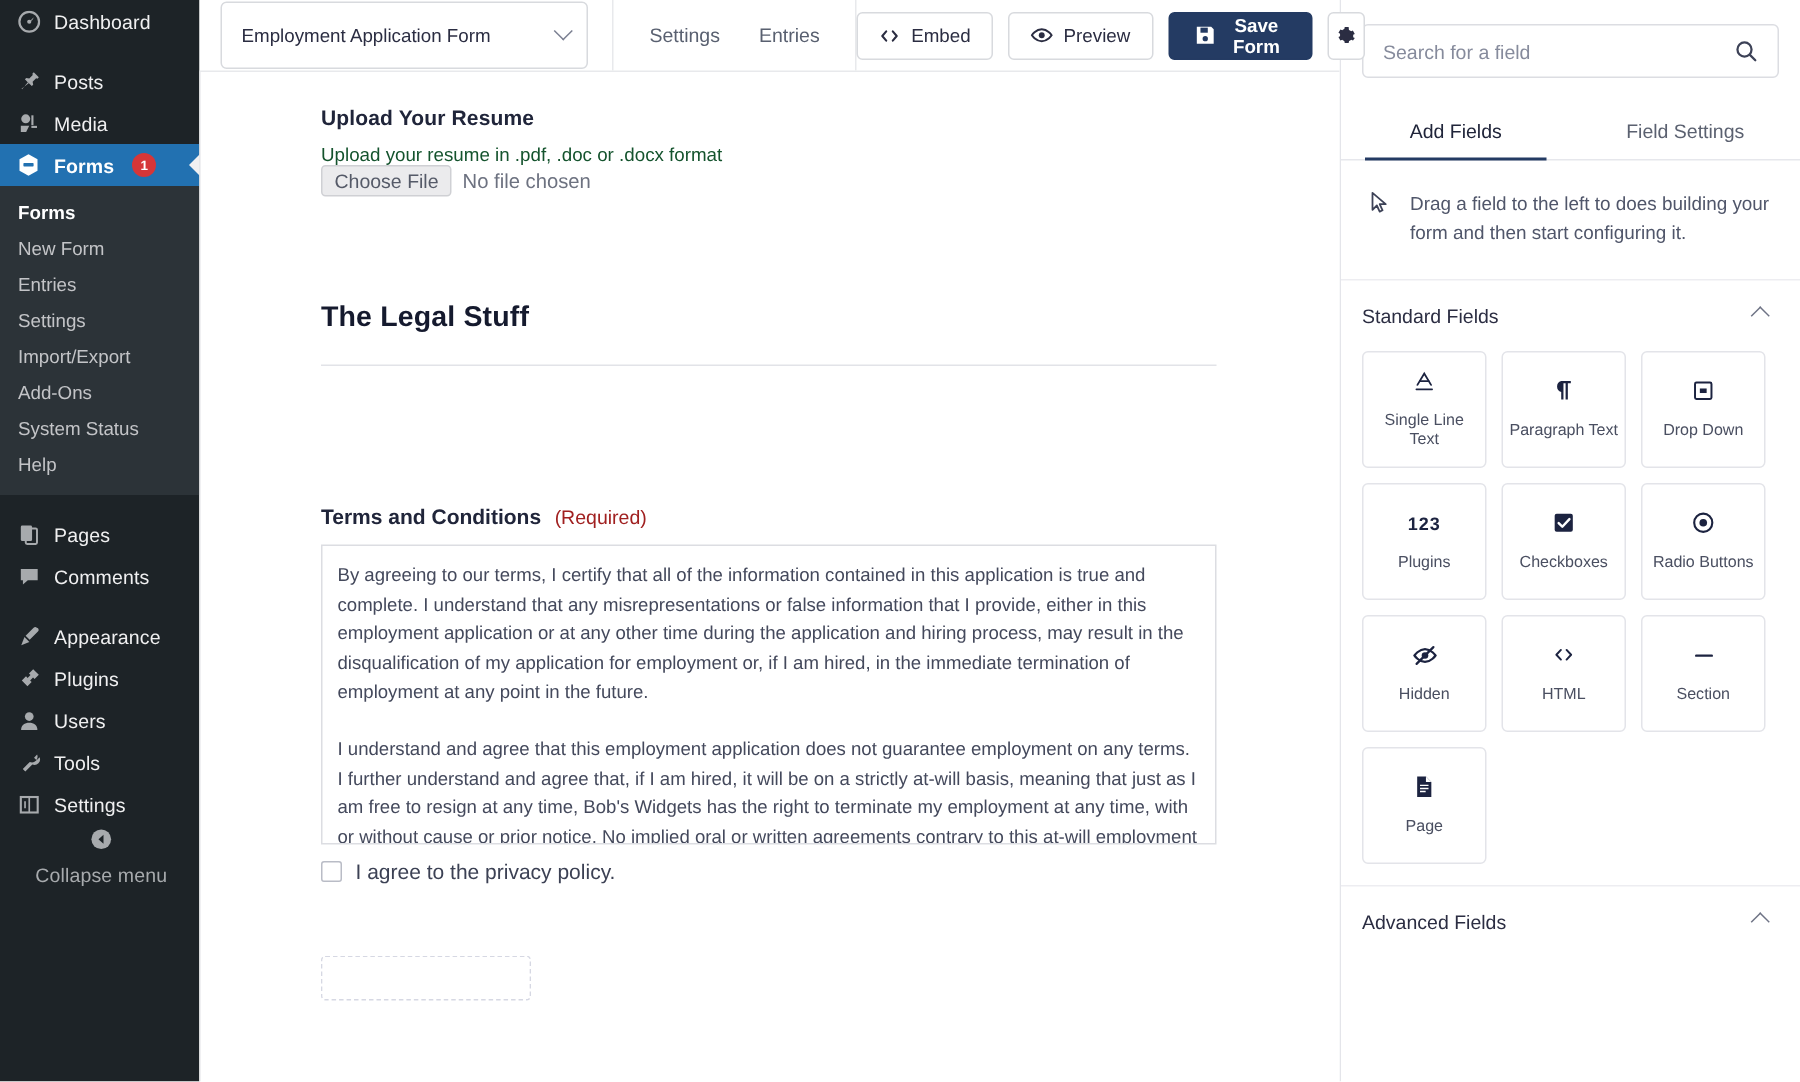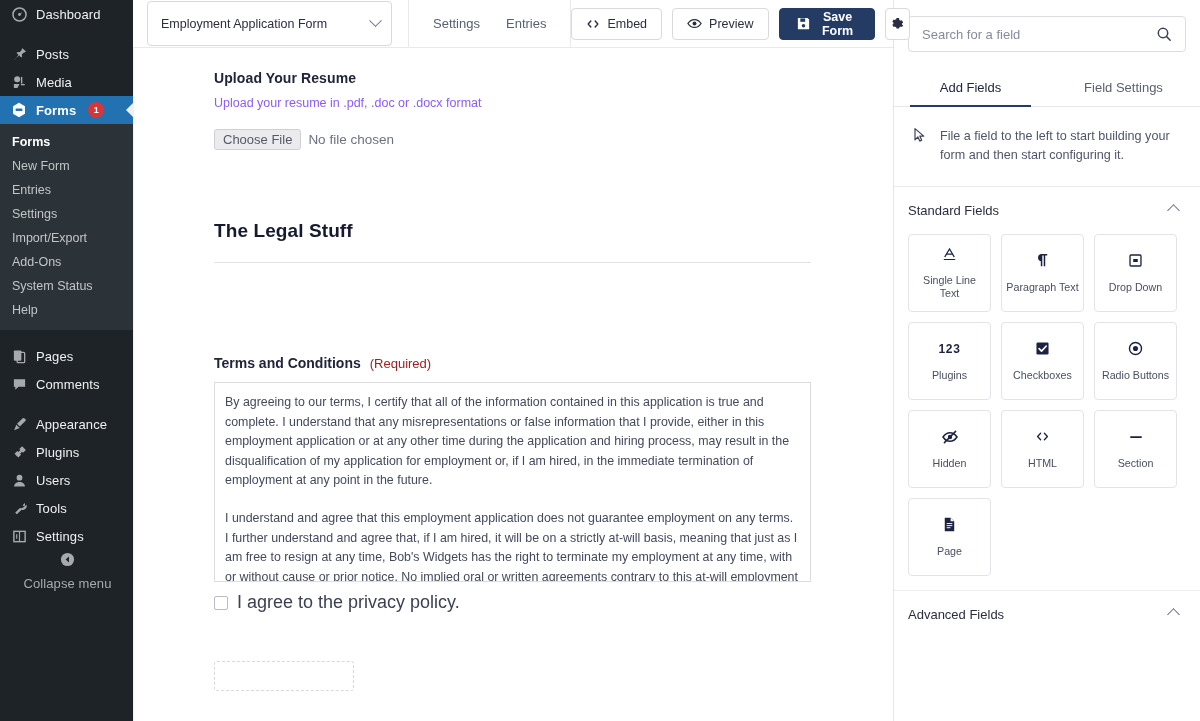--- a/index.html
+++ b/index.html
@@ -118,21 +118,21 @@
   #canvas {
     flex: 1 1 auto; overflow: hidden; position: relative;
     background: #fff; border-left: 1px solid #f0f0f2;
   }
   #form-body { padding: 22px 80px 0 80px; max-width: 760px; }
   .fld { margin-bottom: 0; }
   .fld-label {
     font-size: 14px; font-weight: 700; color: #20253a;
     margin-bottom: 10px; letter-spacing: .1px;
   }
-  .fld-desc { font-size: 12.5px; color: #8b5cf6; margin-bottom: 19px; }
+  .fld-desc { font-size: 12.5px; color: #14532d; margin-bottom: 0; }
   .upload-row {
     display: flex; flex-wrap: wrap; align-items: flex-start;
     font-size: 13.5px; color: #4c5265;
   }
   .file-input {
     display: inline-flex; align-items: center; gap: 7px;
     font-size: 13.5px; color: #6d7280;
     flex: 0 0 auto;
   }
   .choose-file {
@@ -168,21 +168,21 @@
     margin-bottom: 18px;
   }
   .privacy-row {
     display: flex; align-items: center; gap: 9px;
     margin-top: 10px;
   }
   .cb {
     width: 14px; height: 14px; border: 1px solid #b9bcc6;
     border-radius: 2px; background: #fff; flex: 0 0 14px;
   }
-  .privacy-lbl { font-size: 18px; color: #3c4154; }
+  .privacy-lbl { font-size: 14px; color: #3c4154; }
   .dropzone {
     margin-top: 48px; width: 140px; height: 30px;
     border: 1px dashed #d6d8e3; border-radius: 3px;
   }
 
   
   #right-panel {
     width: 307px; flex: 0 0 307px; height: 721px;
     background: #fff; border-left: 1px solid #e4e5ea;
     display: flex; flex-direction: column; overflow: hidden;
@@ -508,21 +508,21 @@
       <div class="p-tab active">Add Fields</div>
       <div class="p-tab">Field Settings</div>
     </div>
 
     <div id="drag-hint">
       <span class="gico">
         <svg width="16" height="17" viewBox="0 0 16 17" fill="none" stroke="#3d4257" stroke-width="1.2" stroke-linejoin="round">
             <path d="M3 1.6v11.3l2.9-2.9 1.9 4.1 1.9-.9-1.9-4.1h4z"></path>
           </svg>
       </span>
-      <span class="hint-text">File a field to the left to start building your form and then start configuring it.</span>
+      <span class="hint-text">Drag a field to the left to does building your form and then start configuring it.</span>
     </div>
 
     <div class="accordion-head">
       <span>Standard Fields</span>
       <span class="caret-up"></span>
     </div>
 
     <div id="fields-grid">
 
       <div class="field-card">

